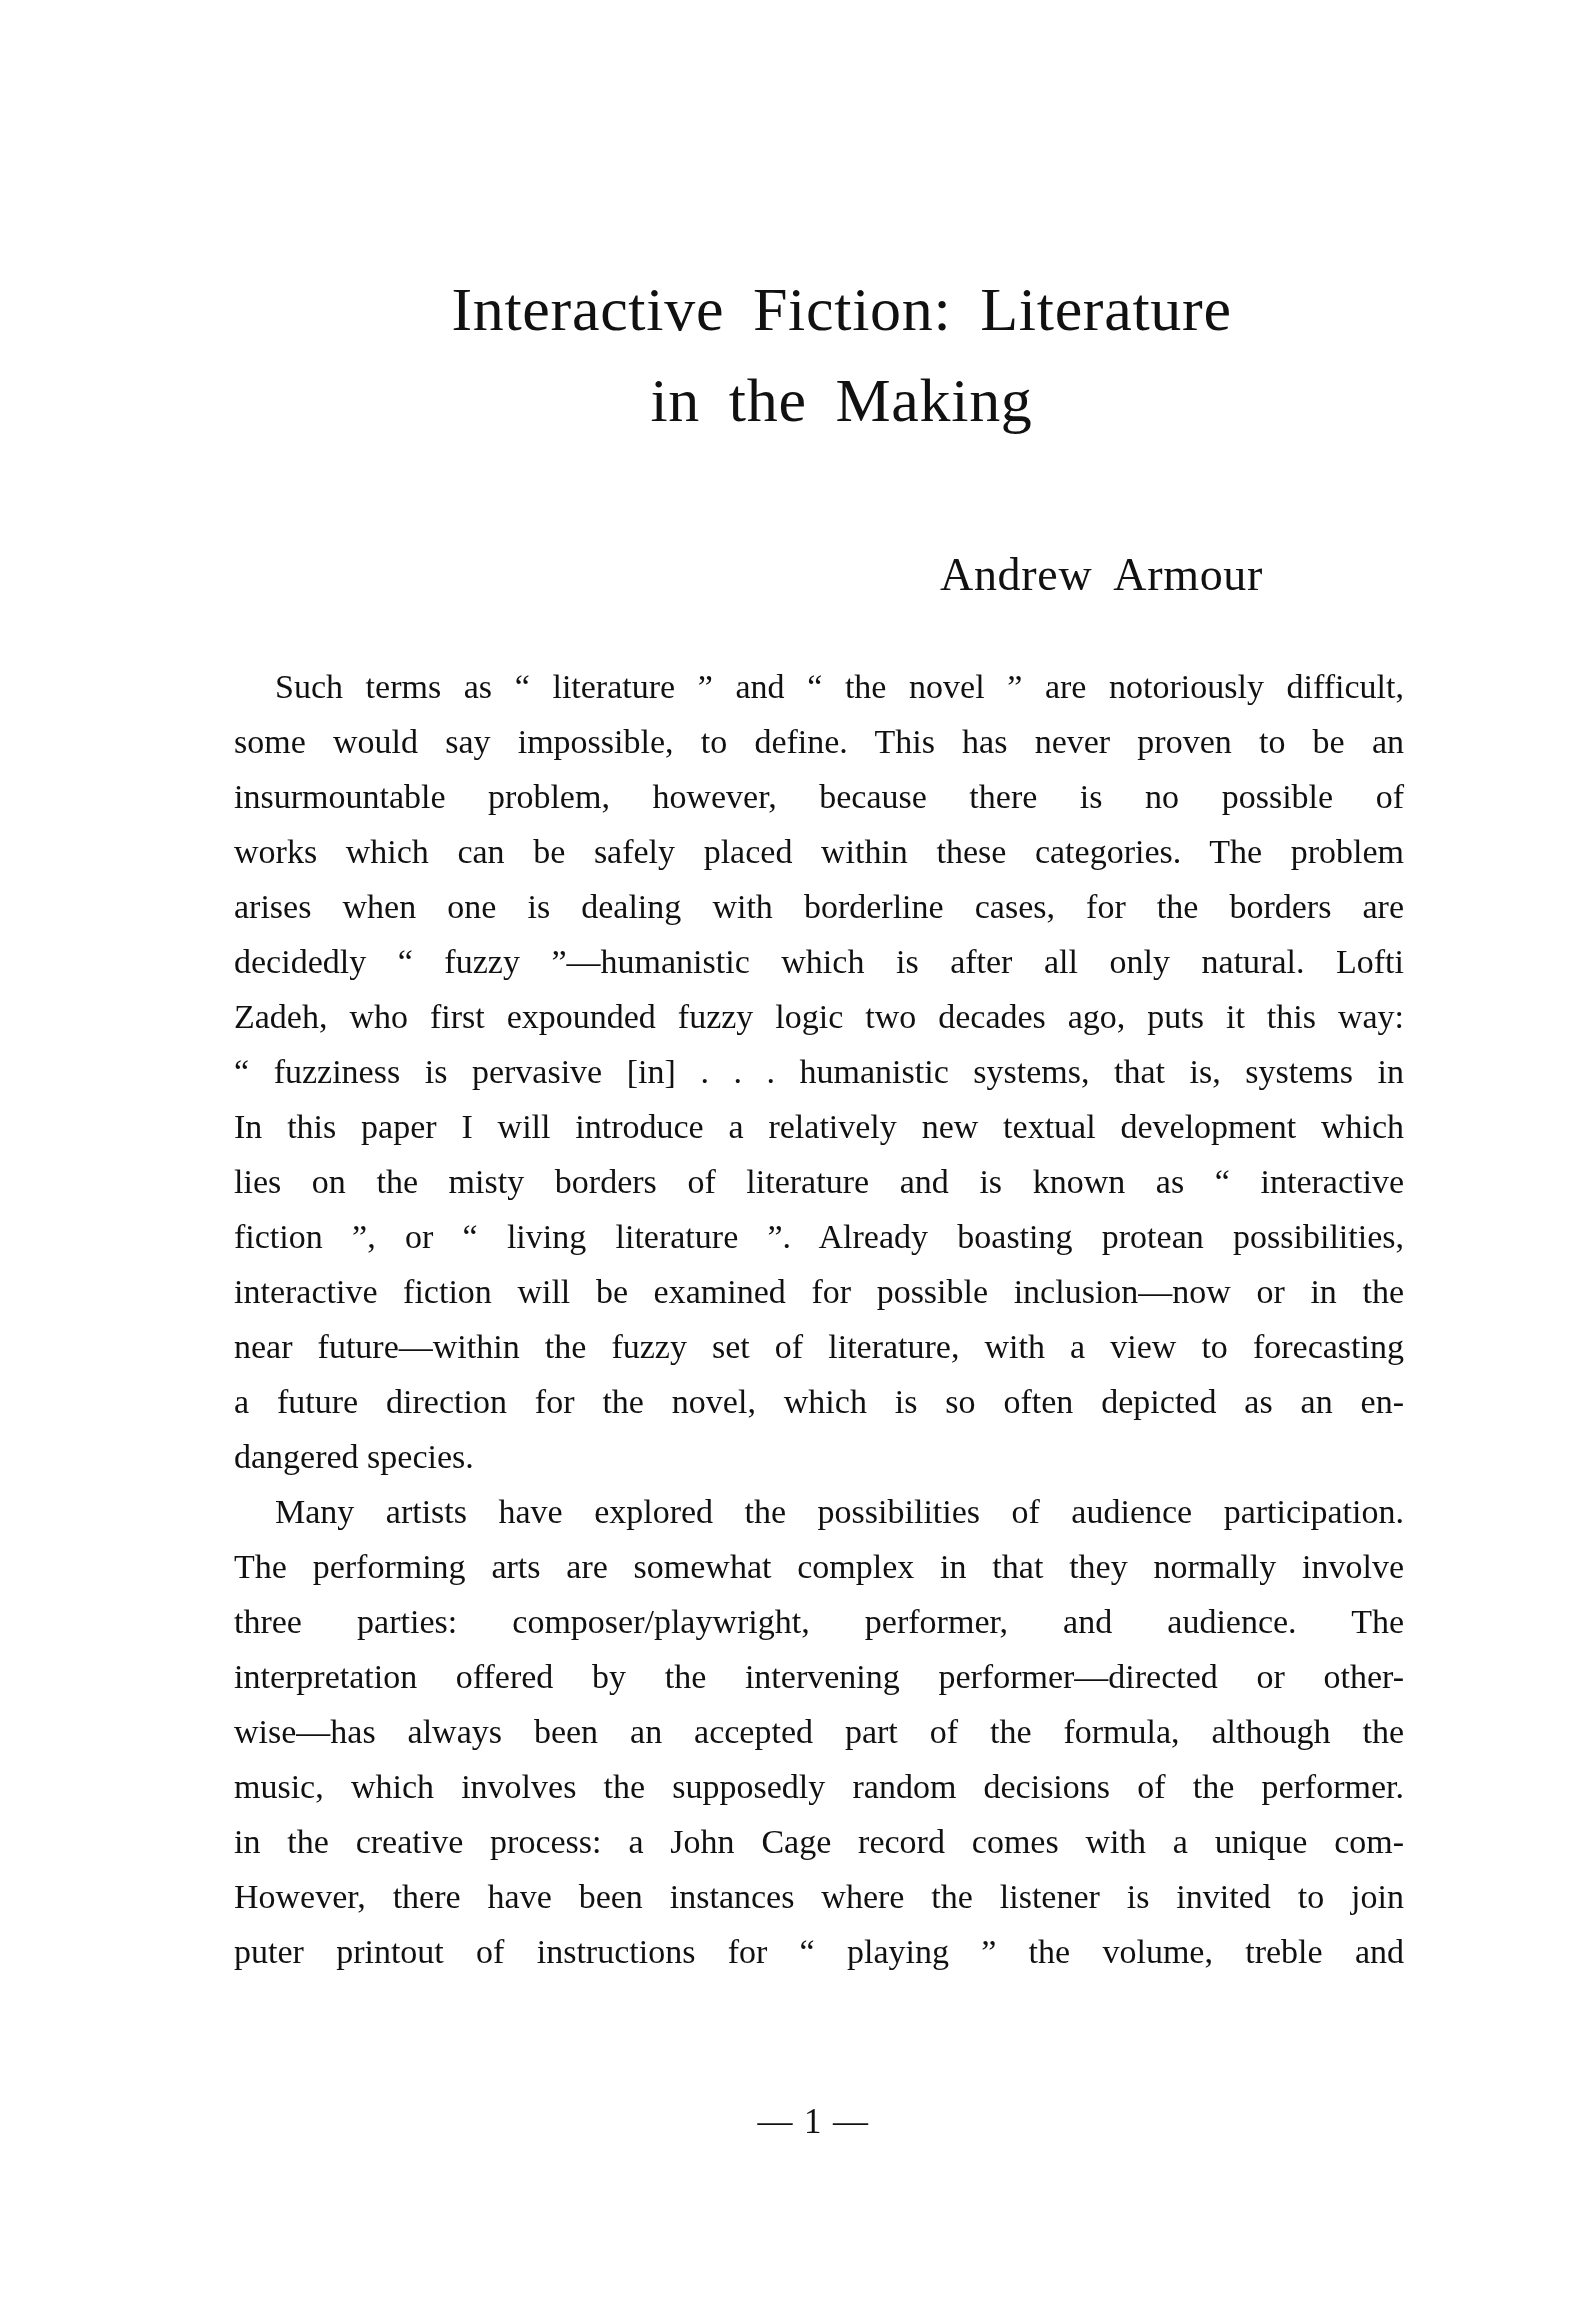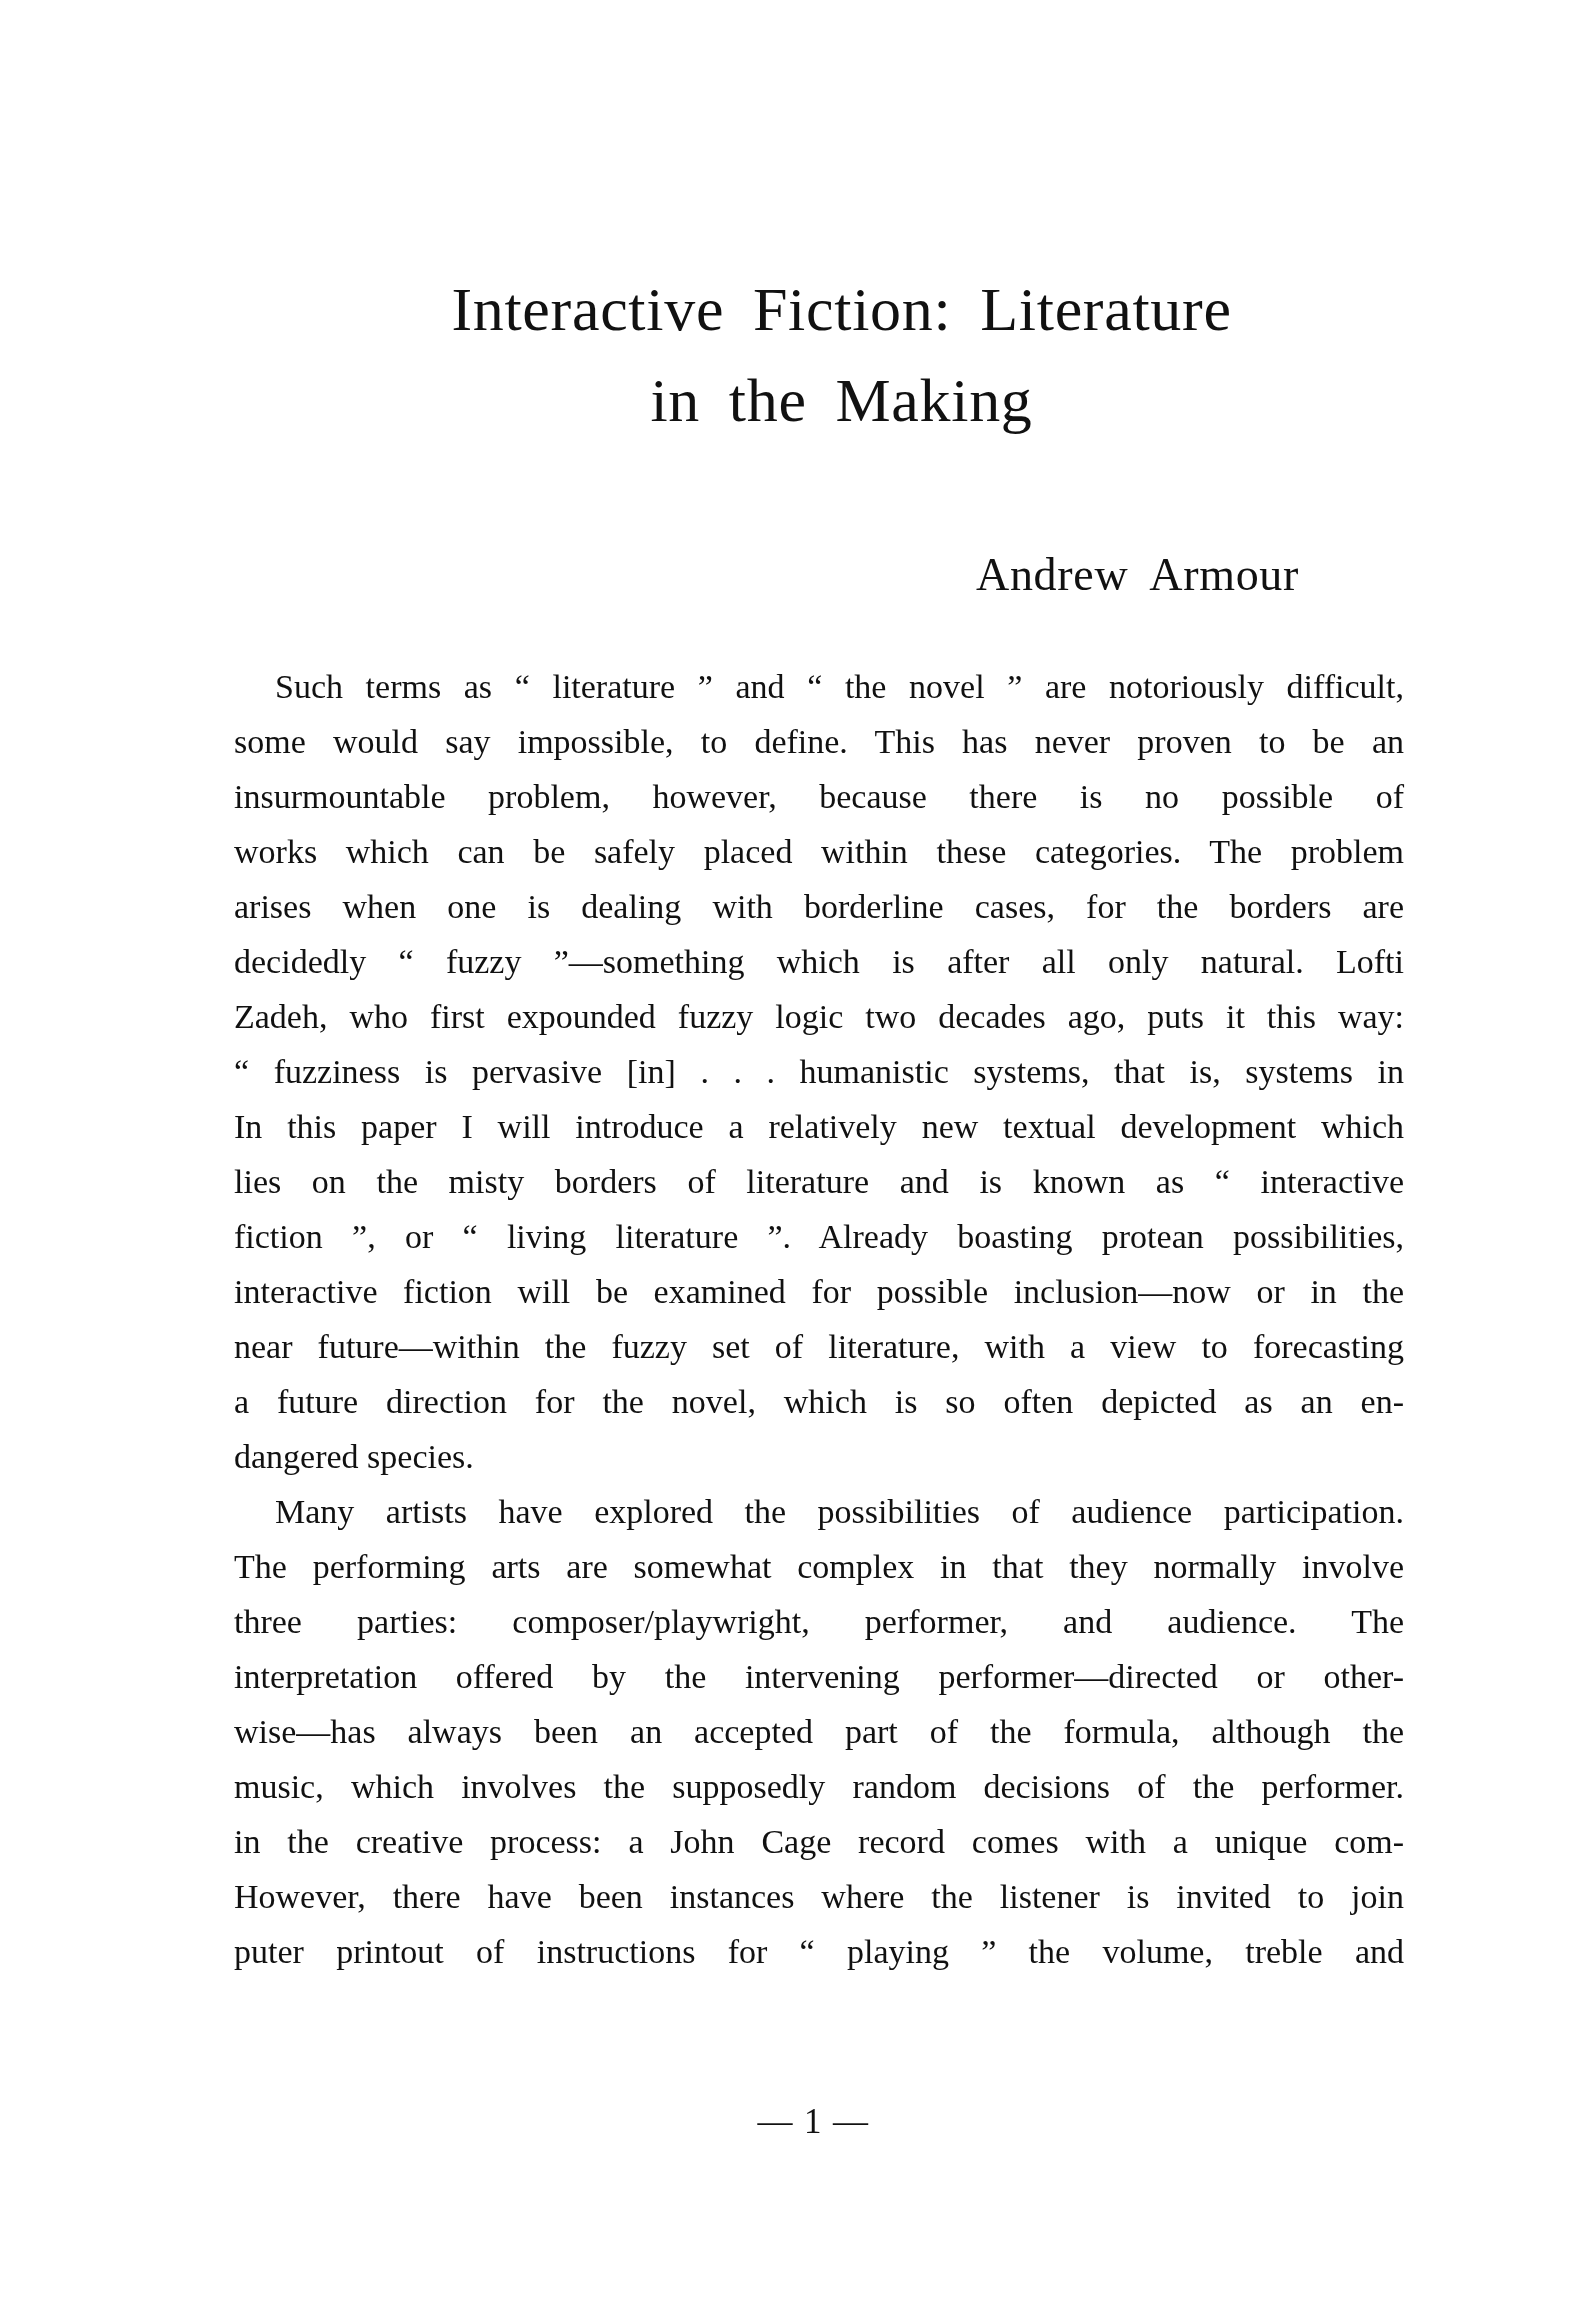--- a/index.html
+++ b/index.html
@@ -1,20 +1,20 @@
 <!DOCTYPE html>
 <html style="font-size:11.2px"><head>
   <meta charset="utf-8">
   <style>
     html, body { margin: 0; padding: 0; background: #ffffff; }
     body { width: 1571px; height: 2319px; position: relative; overflow: hidden; color: #111111; font-family: "Liberation Serif", "DejaVu Serif", serif; }
     .title { position: absolute; left: 0; width: 1571px; text-align: center; font-size: 62px; line-height: 70px; letter-spacing: 0.7px; word-spacing: 12.6px; }
     .title.l1 { top: 274px; left: 56px; }
     .title.l2 { top: 365px; left: 56px; }
-    .author { position: absolute; top: 547px; left: 976px; font-size: 46px; line-height: 56px; letter-spacing: 0.7px; word-spacing: 11.2px; }
+    .author { position: absolute; top: 547px; left: 940px; font-size: 46px; line-height: 56px; letter-spacing: 0.7px; word-spacing: 11.2px; }
     .body-text { position: absolute; left: 234px; width: 1170px; top: 659px; font-size: 34px; line-height: 55px; }
     .line { display: block; text-align: justify; text-align-last: justify; white-space: nowrap; height: 55px; }
     .line.last { text-align-last: left; }
     .line.indent { padding-left: 41px; }
     sup { font-size: 19.6px; line-height: 0; vertical-align: 12.6px; }
     .page-number { position: absolute; top: 2097px; left: 0; width: 1571px; text-align: center; font-size: 35px; line-height: 49px; padding-left: 56px; box-sizing: border-box; letter-spacing: 1.4px; }
   </style>
 </head>
 <body>
 
@@ -23,21 +23,21 @@
   <div class="title l2">in the Making</div>
   <div class="author">Andrew Armour</div>
 
   <div class="body-text">
     <div>
       <span class="line indent">Such terms as “ literature ” and “ the novel ” are notoriously difficult,</span>
       <span class="line">some would say impossible, to define.  This has never proven to be an</span>
       <span class="line">insurmountable problem, however, because there is no possible of</span>
       <span class="line">works which can be safely placed within these categories.  The problem</span>
       <span class="line">arises when one is dealing with borderline cases, for the borders are</span>
-      <span class="line">decidedly “ fuzzy ”—something which is after all only natural.  Lofti</span>
+      <span class="line">decidedly “ fuzzy ”—humanistic which is after all only natural.  Lofti</span>
       <span class="line">Zadeh, who first expounded fuzzy logic two decades ago, puts it this way:</span>
       <span class="line">“ fuzziness is pervasive [in] . . . humanistic systems, that is, systems in</span>
       <span class="line">In this paper I will introduce a relatively new textual development which</span>
       <span class="line">lies on the misty borders of literature and is known as “ interactive</span>
       <span class="line">fiction ”, or “ living literature ”.  Already boasting protean possibilities,</span>
       <span class="line">interactive fiction will be examined for possible inclusion—now or in the</span>
       <span class="line">near future—within the fuzzy set of literature, with a view to forecasting</span>
       <span class="line">a future direction for the novel, which is so often depicted as an en-</span>
       <span class="line last">dangered species.</span>
     </div>

